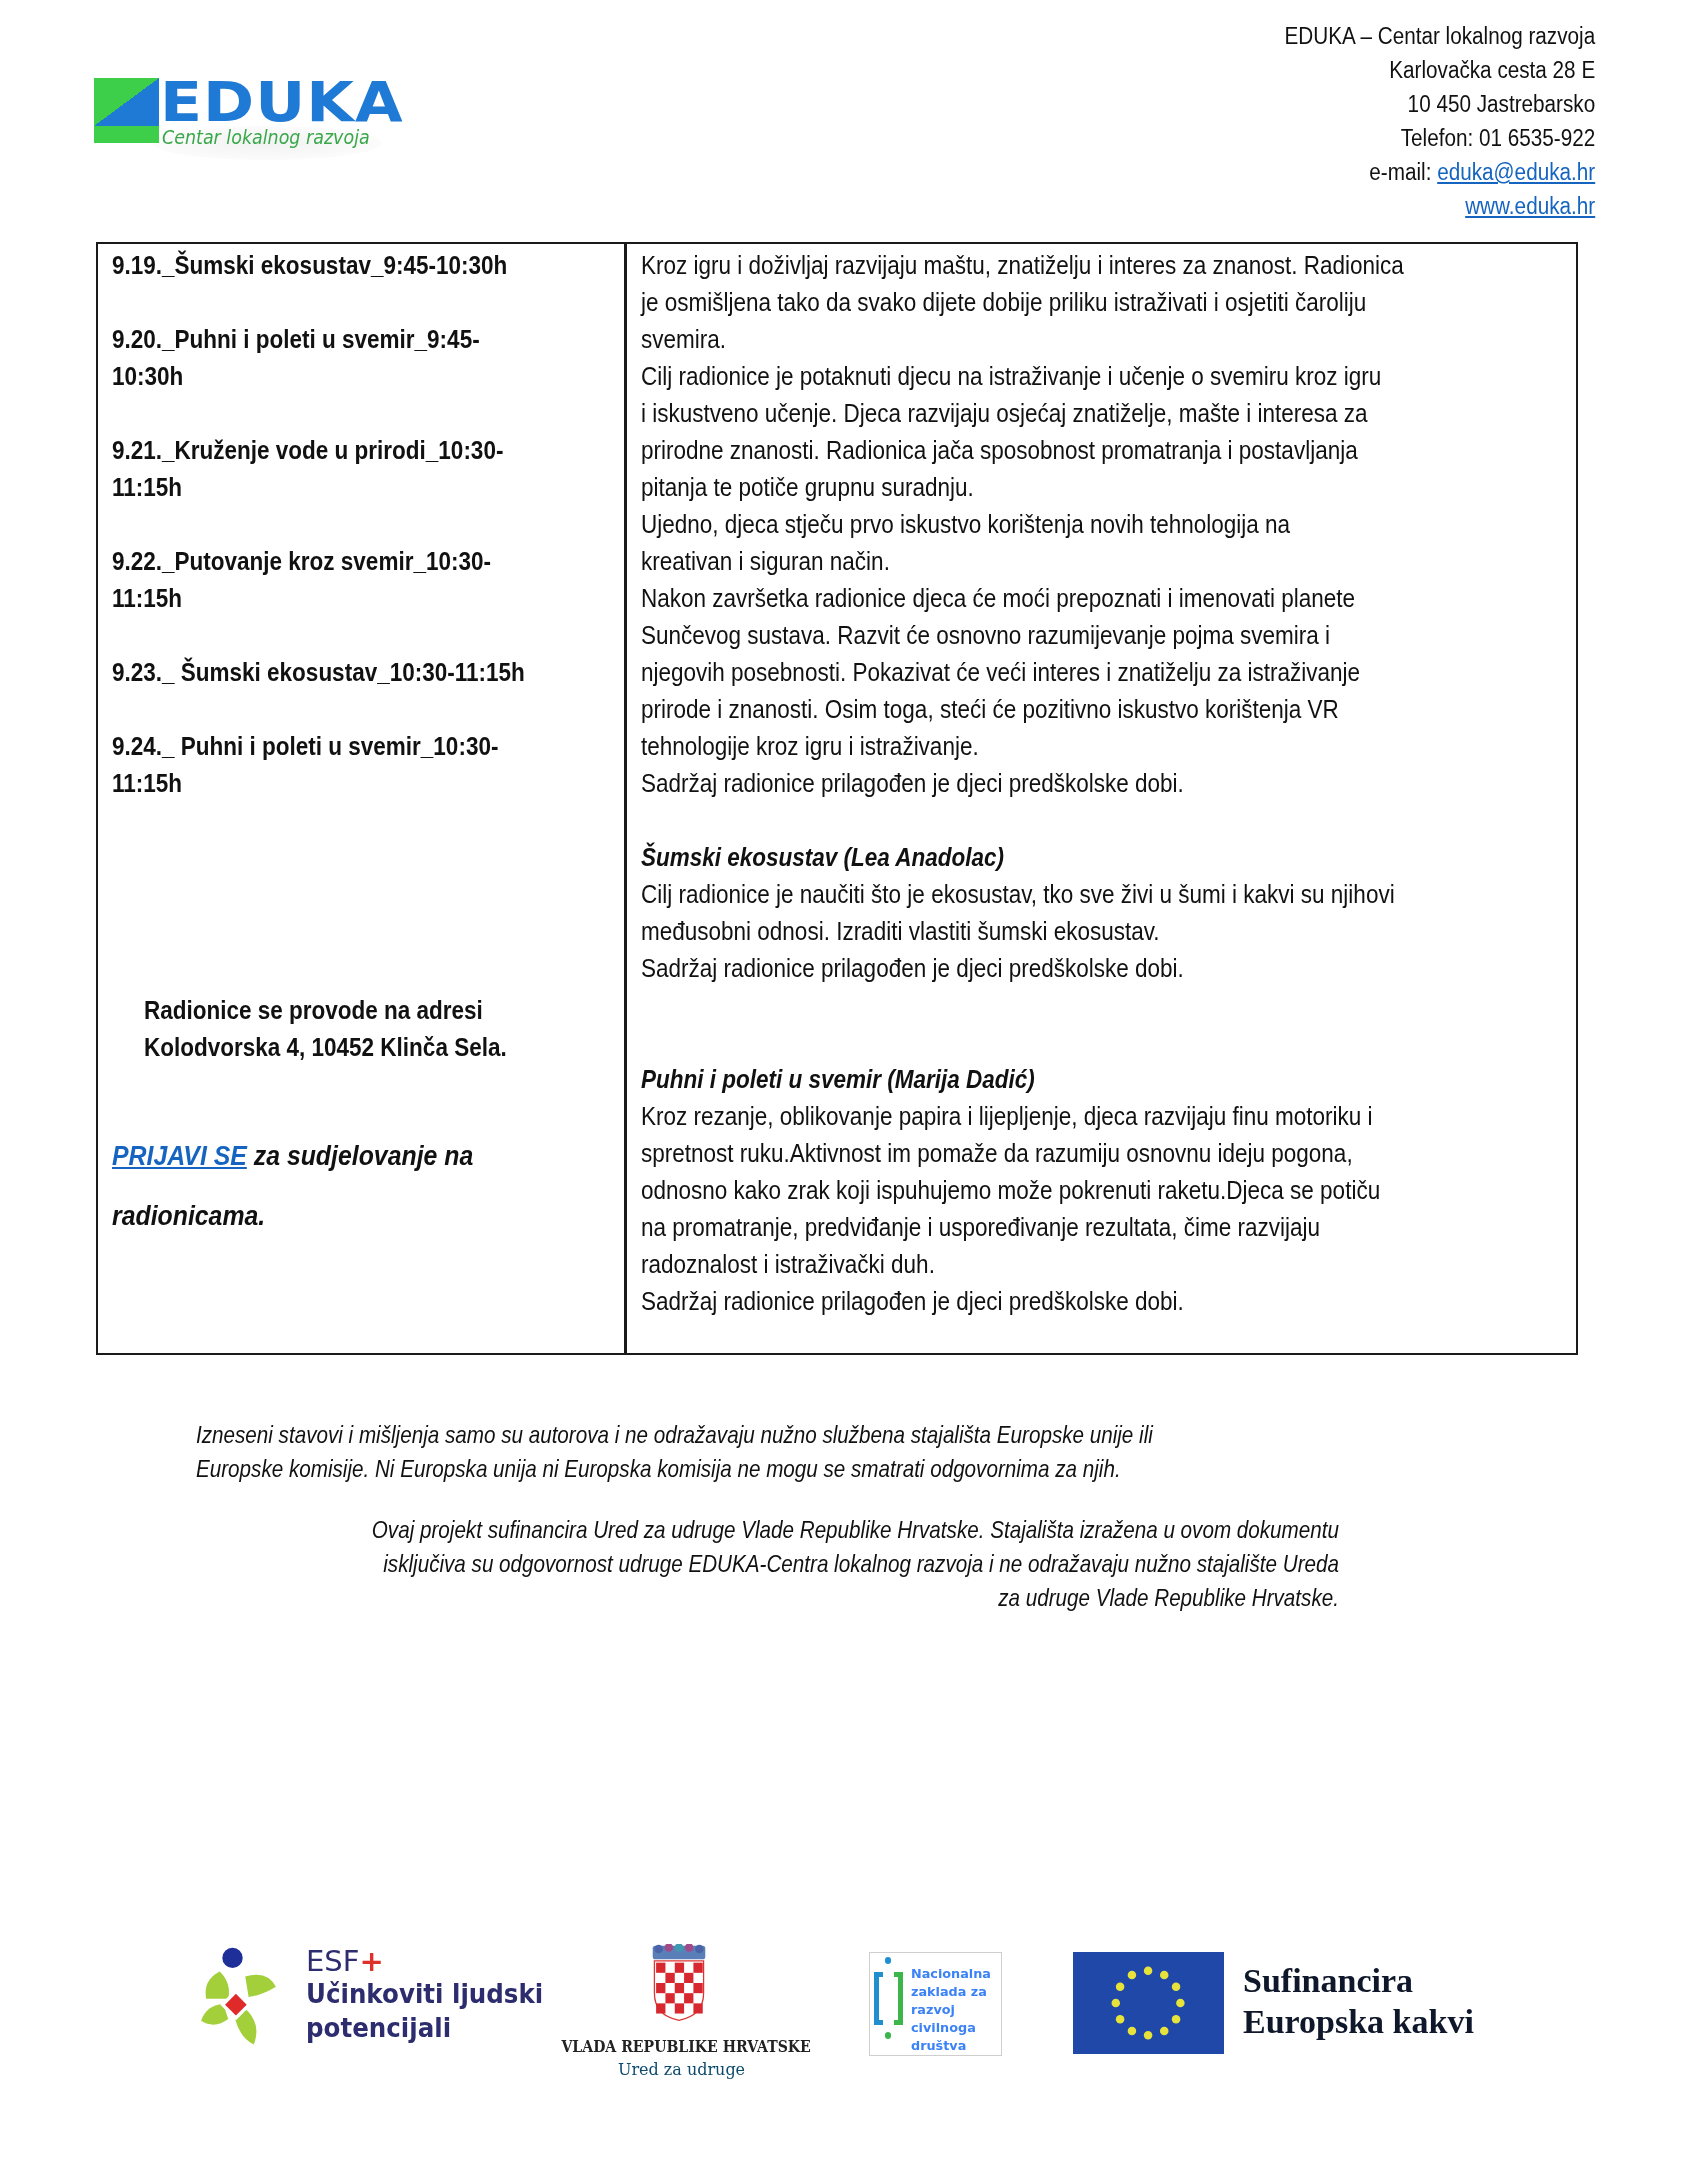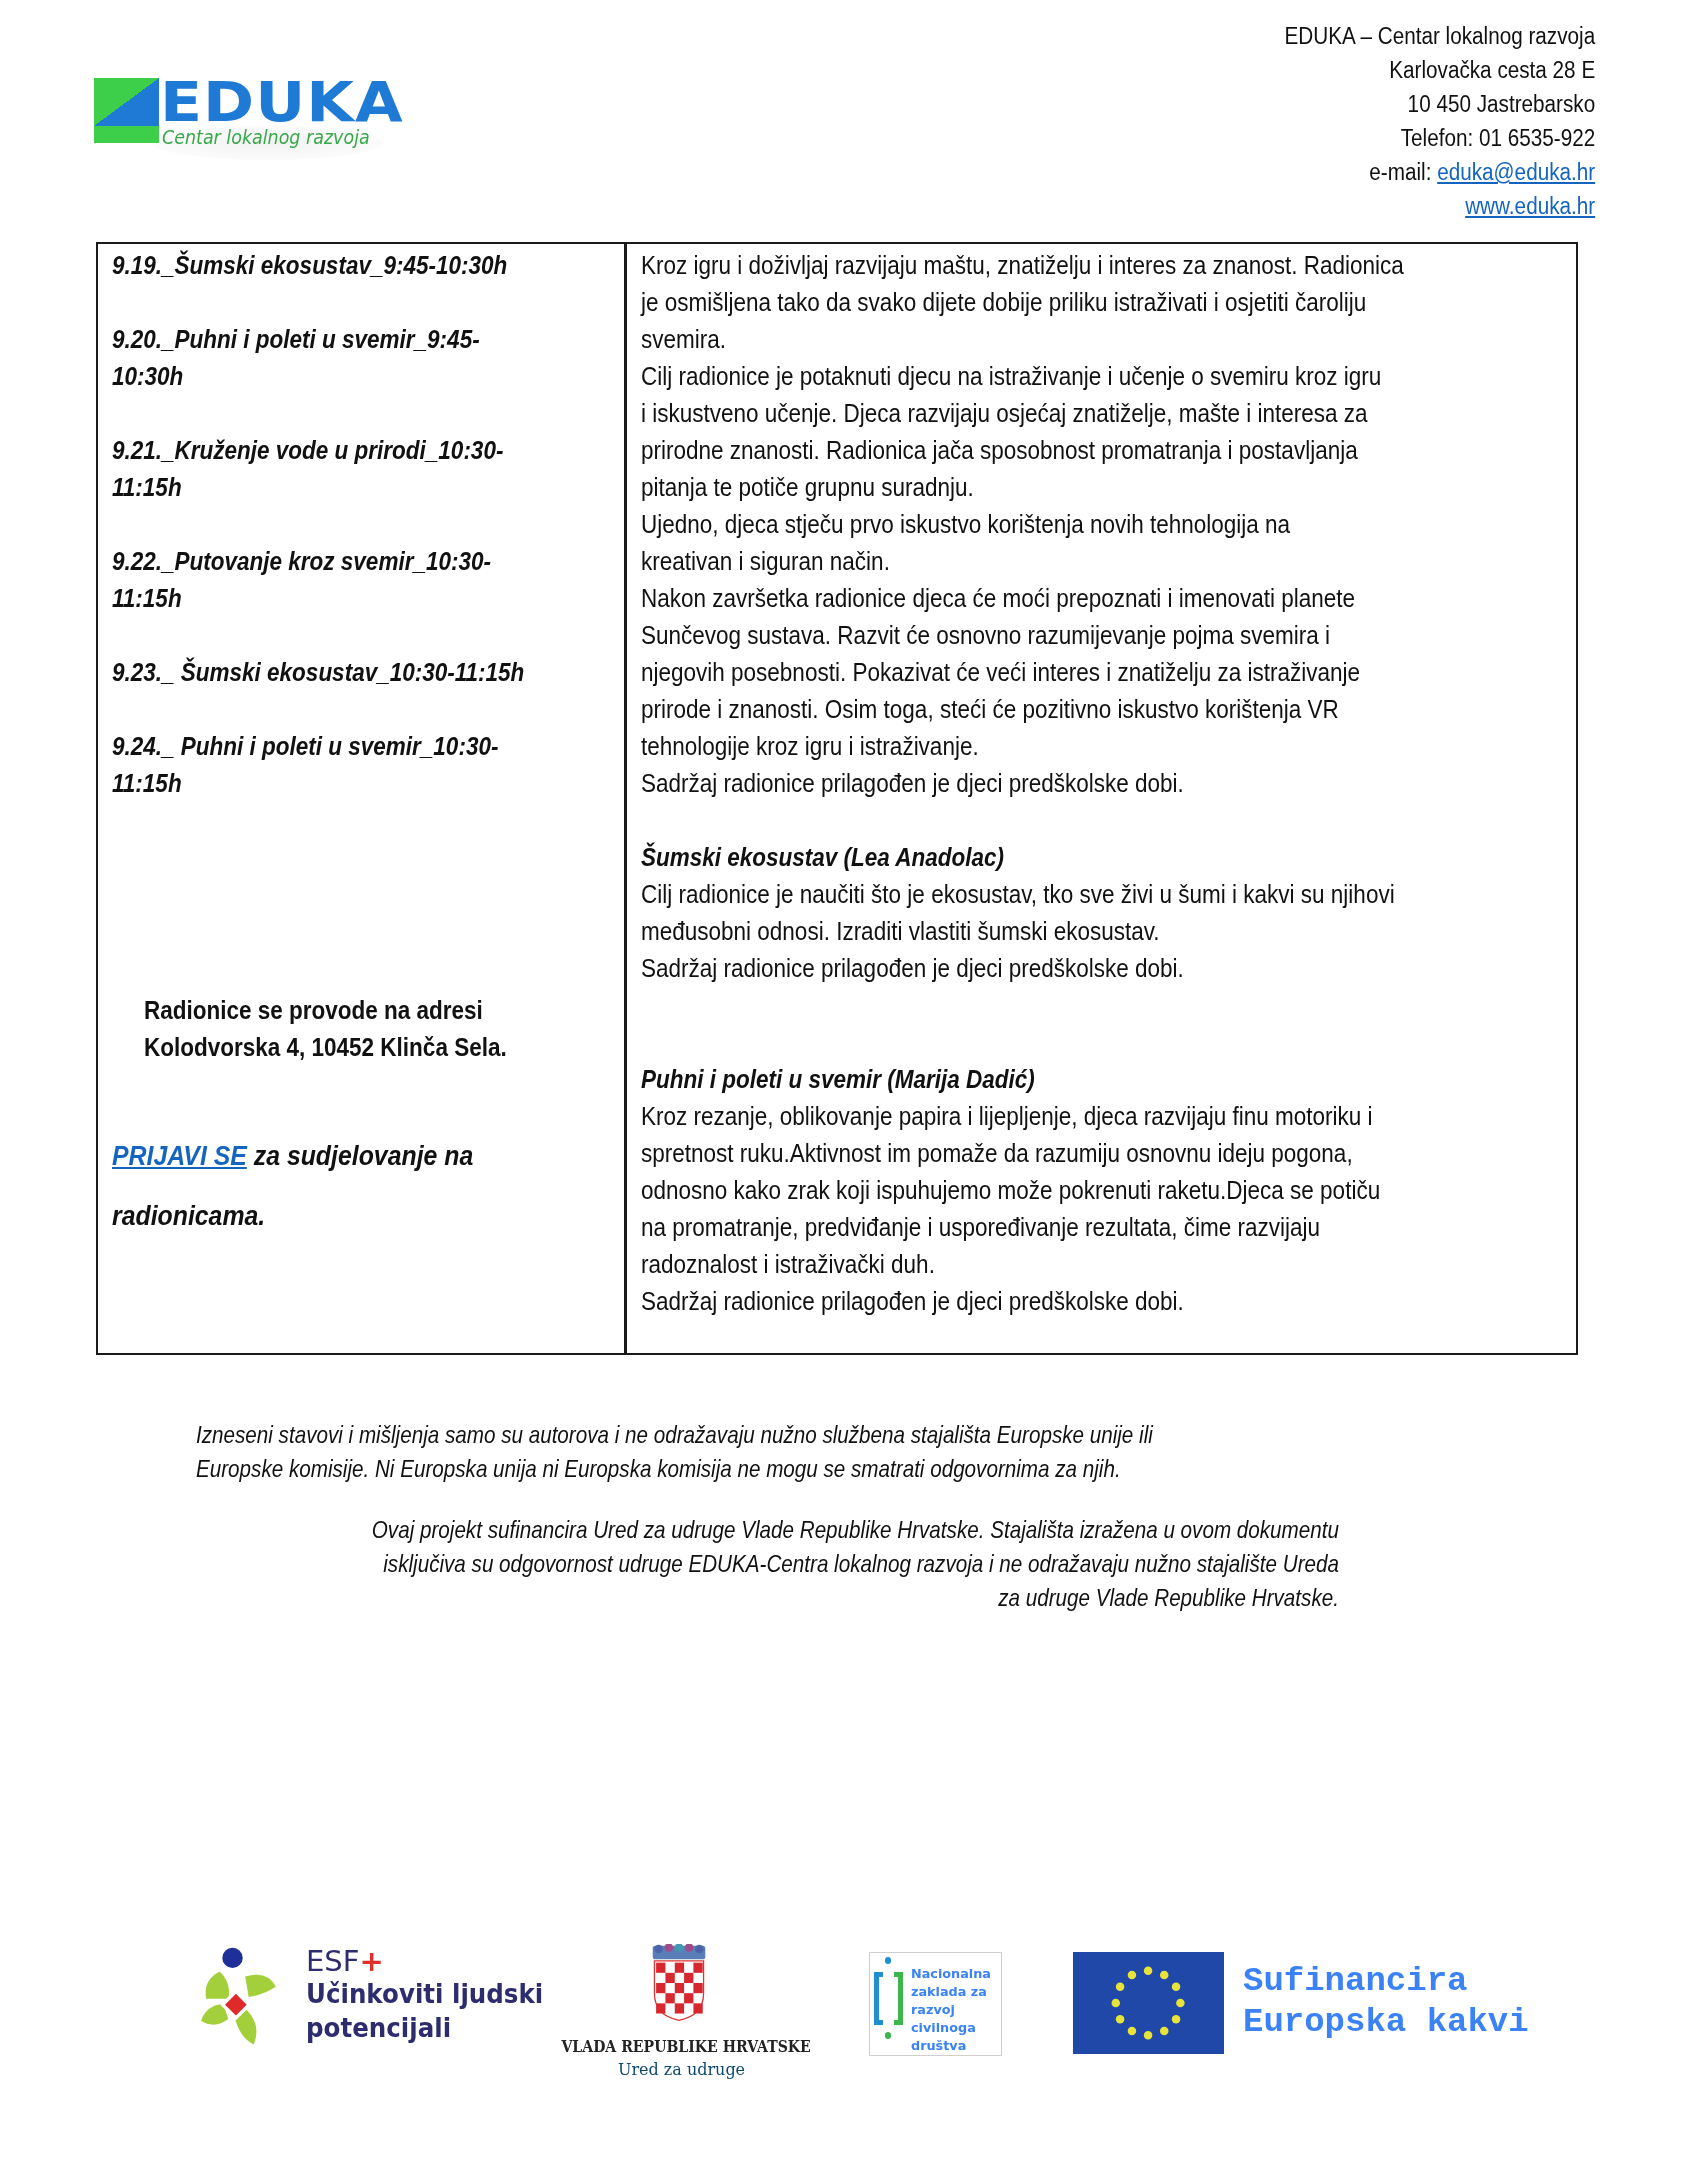--- a/index.html
+++ b/index.html
@@ -22,21 +22,21 @@
   .addr { right: 90px; top: 19px; text-align: right; font-family: "Liberation Sans", sans-serif;
     font-size: 23px; line-height: 34px; color: #111; }
   .addr .line { display: block; white-space: nowrap; transform: scaleX(0.9); transform-origin: right center; }
   .link { color: #1565c0; text-decoration: underline; }
 
   
   .tbl { left: 96px; top: 242px; width: 1482px; height: 1113px; border: 2.6px solid #1a1a1a; box-sizing: border-box; }
   .divider { left: 624px; top: 242px; width: 2.6px; height: 1113px; background: #1a1a1a; }
 
   .col { font-family: "Liberation Sans", sans-serif; font-size: 25px; line-height: 37px; }
-  .left-col { left: 112px; top: 247px; width: 503px; font-weight: bold; font-style: italic; }
+  .left-col { left: 112px; top: 247px; width: 503px; font-weight: bold; }
   .left-col .item { display: block; transform: scaleX(0.9); transform-origin: left top; white-space: pre-line; }
   .gap { display: block; height: 37px; }
 
   .right-col { left: 641px; top: 247px; width: 924px; }
   .right-col .ln { display: block; white-space: nowrap; transform: scaleX(0.9); transform-origin: left top; }
   .right-col .head { font-weight: bold; font-style: italic; }
 
   .loc { left: 112px; top: 992px; width: 503px; font-family: "Liberation Sans", sans-serif; font-weight: bold;
     font-size: 25px; line-height: 37px; margin-left: 32px; }
   .loc .ln { display:block; white-space: nowrap; transform: scaleX(0.9); transform-origin: left top; }
@@ -73,22 +73,22 @@
   .nz-br-l { position:absolute; left: 4.3px; top: 19px; width: 8.5px; height: 53px; border: 5.1px solid #1f8fd0; border-right: none; box-sizing: border-box; }
   .nz-br-r { position:absolute; left: 24px; top: 19px; width: 8.5px; height: 53px; border: 5.1px solid #3cb54a; border-left: none; box-sizing: border-box; }
   .nz-dot1 { position:absolute; left: 14.5px; top: 4.3px; width: 6.8px; height: 6.8px; border-radius: 50%; background:#1f8fd0; }
   .nz-dot2 { position:absolute; left: 14.5px; top: 79px; width: 6.8px; height: 6.8px; border-radius: 50%; background:#3cb54a; }
   .nz-text { position:absolute; left: 41px; top: 12px; font-family: "DejaVu Sans", sans-serif; font-weight: bold;
     font-size: 12.8px; line-height: 18px; color: #3b82f6; }
   .nz-text span { display:block; white-space: nowrap; }
 
   .eu { left: 1073px; top: 1952px; width: 426px; height: 106px; }
   .eu-flag { position:absolute; left: 0; top: 0; width: 151px; height: 102px; background:#1f48a8; }
-  .eu-t1, .eu-t2 { position:absolute; left: 170px; font-family: Liberation Mono, monospace; font-weight: bold;
-    font-size: 34px; color: #3b82f6; white-space: nowrap; }
+  .eu-t1, .eu-t2 { position:absolute; left: 170px; font-family: Liberation Serif, serif; font-weight: bold;
+    font-size: 34px; color: #0f172a; white-space: nowrap; }
   .eu-t1 { top: 10.2px; }
   .eu-t2 { top: 51px; }
 </style>
 </head>
 <body>
 
 <div class="abs logo">
   <div class="logo-shadow"></div>
   <div class="logo-sq"></div>
   <div class="logo-blue"></div>

